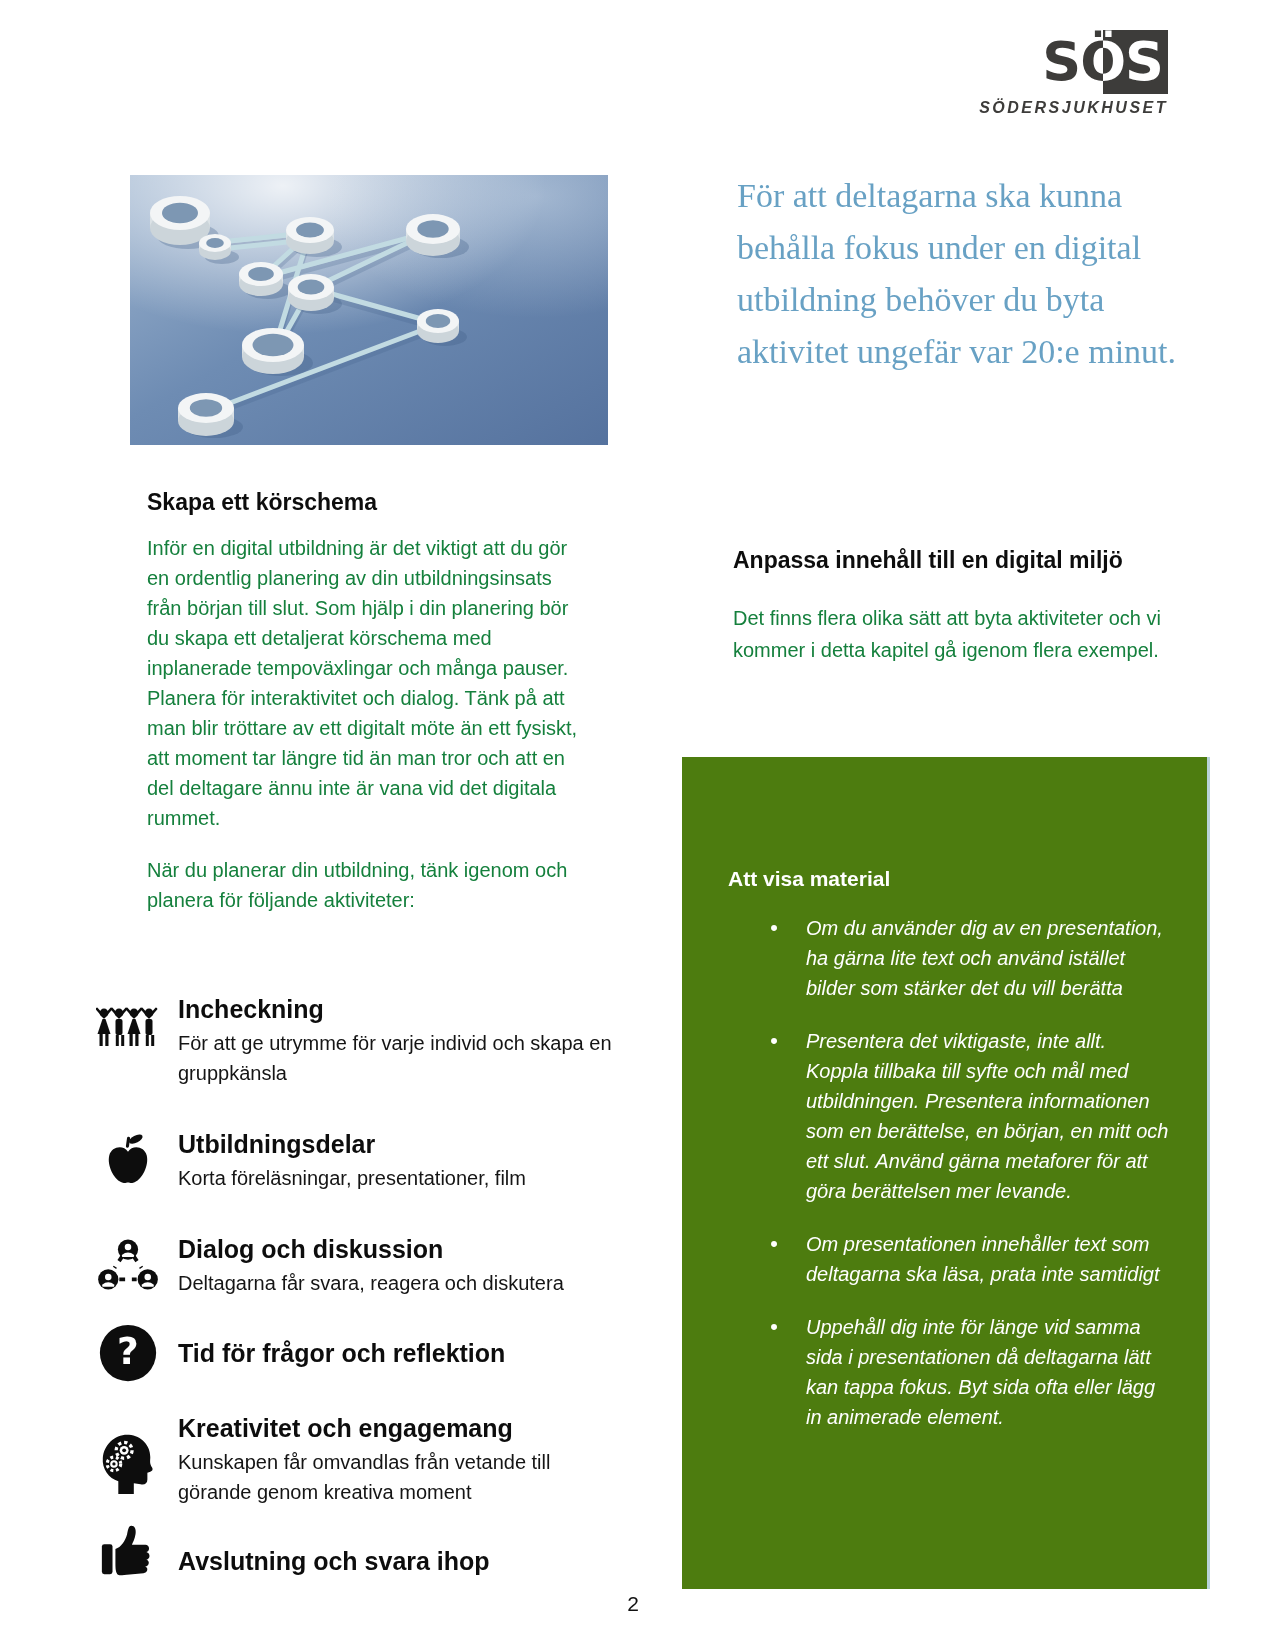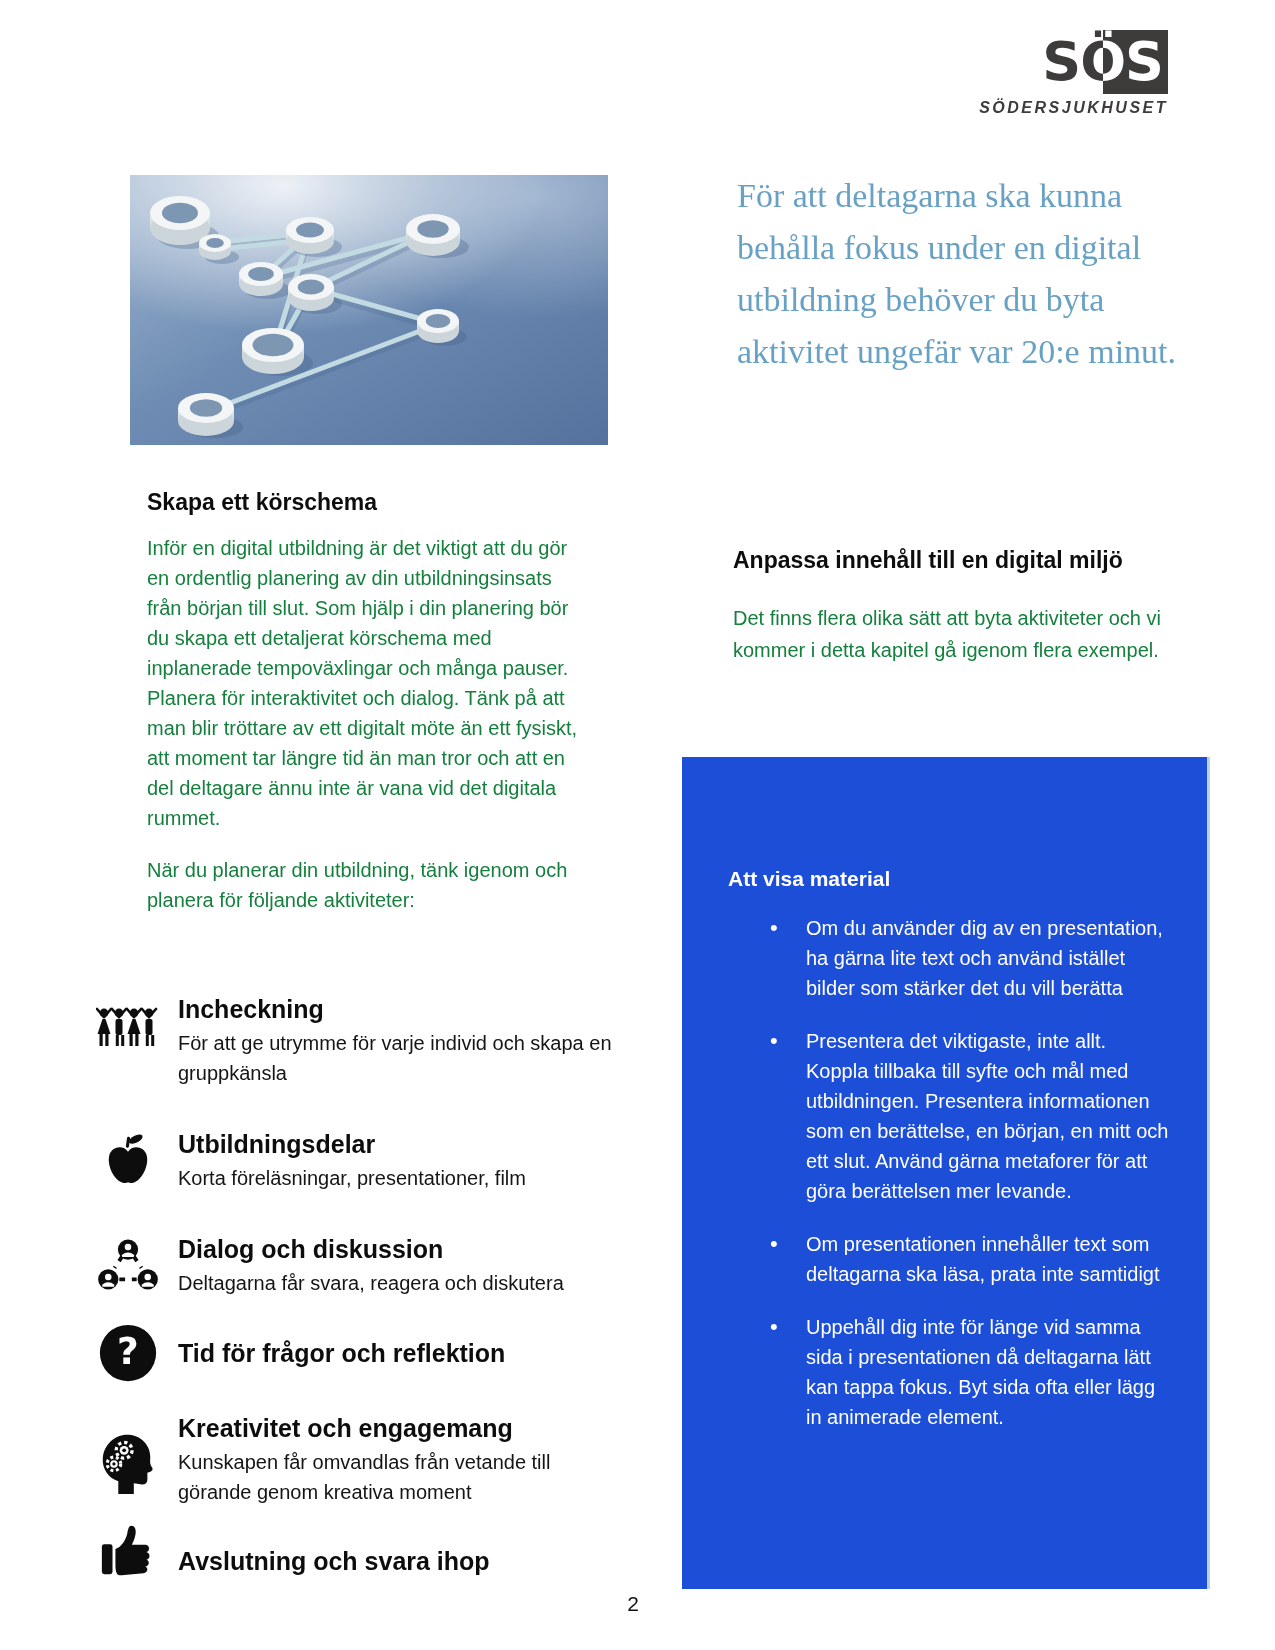--- a/index.html
+++ b/index.html
@@ -49,29 +49,29 @@
   .body-para { font-size:20px; line-height:30px; margin-bottom:22px; color:#15803d; }
 
   
   .right-col { position:absolute; left:733px; top:545px; width:462px; }
   .right-col .section-heading { margin-bottom:27px; }
   .right-col .body-para { font-size:20px; line-height:32px; }
 
   
   .panel {
     position:absolute; left:682px; top:757px; width:528px; height:832px;
-    background:#1d4ed8; color:#ffffff;
+    background:#4d7c0f; color:#ffffff;
     padding:108px 38px 0 46px;
     border-right:3px solid #b9d3da;
   }
   .panel-heading { font-size:21px; font-weight:bold; line-height:28px; }
   .panel ul { list-style:none; margin:20px 0 0 42px; }
   .panel li {
     position:relative; padding-left:36px; margin-bottom:23px;
-    font-size:20px; line-height:30px;
+    font-size:20px; line-height:30px;font-style:italic;
   }
   .panel li::before {
     content:"\2022"; position:absolute; left:0; top:0; font-size:22px;
   }
 
   
   .activity { position:absolute; left:92px; display:flex; align-items:flex-start; width:530px; }
   .act-icon { width:72px; flex:0 0 72px; display:flex; justify-content:center; }
   .act-text { margin-left:14px; }
   .act-title { font-size:25px; font-weight:bold; line-height:32px; color:#0d0d0d; }

